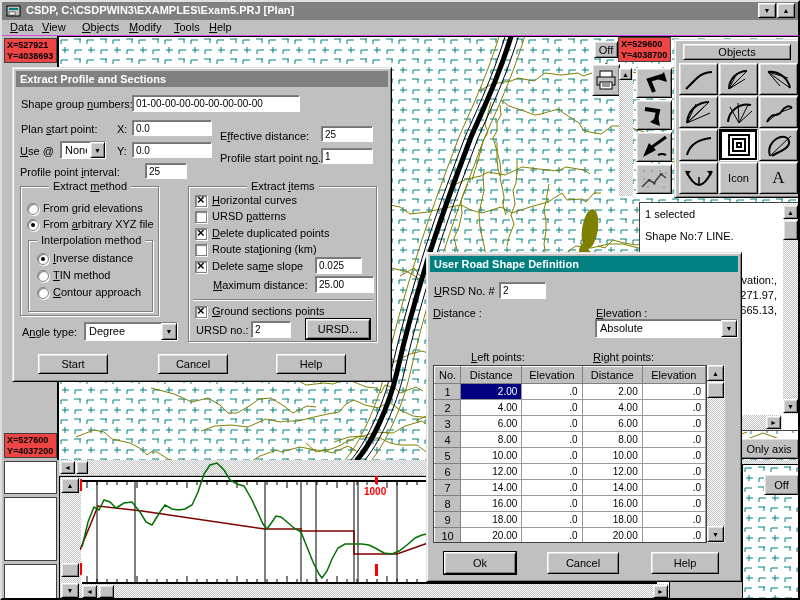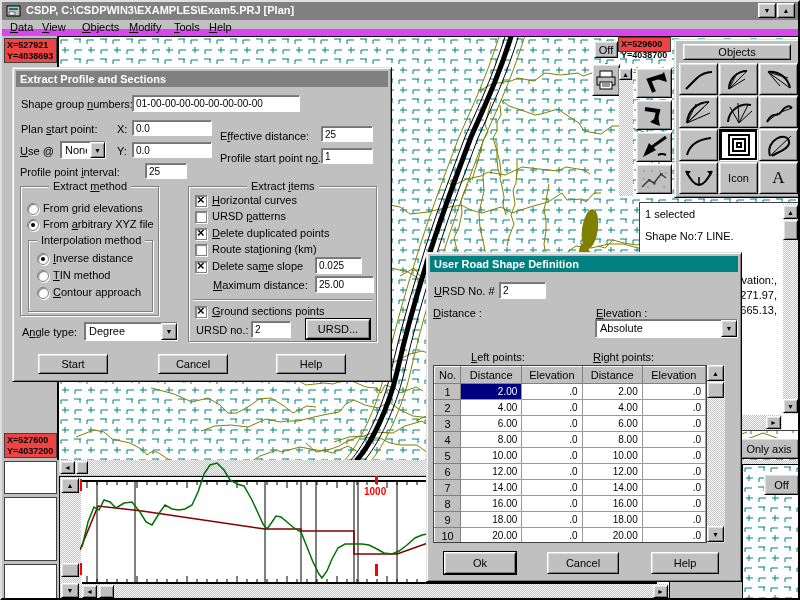--- a/index.html
+++ b/index.html
@@ -66,21 +66,21 @@
           <rect x="1" y="2" width="13" height="10" fill="#c0c0c0" stroke="#000"></rect>
           <rect x="3" y="4" width="9" height="2" fill="#008080"></rect>
           <rect x="3" y="8" width="6" height="3" fill="#fff" stroke="#000" stroke-width=".5"></rect>
         </svg>
     </span>
     <span class="t" style="left:24px;top:2px;font-weight:bold;color:#fff;">CSDP, C:\CSDPWIN3\EXAMPLES\Exam5.PRJ [Plan]</span>
     <span class="btn ar a-down" style="left:756px;top:1px;width:18px;height:15px;"></span>
     <span class="btn ar a-up" style="left:775px;top:1px;width:18px;height:15px;"></span>
   </div>
 
-  <div class="abs" style="left:0;top:18px;width:796px;height:16px;background:#c0c0c0;border-bottom:7px solid #d946ef;">
+  <div class="abs" style="left:0;top:18px;width:796px;height:16px;background:#c0c0c0;border-bottom:1px solid #d946ef;">
     <span class="menu-item" style="left:6px;"><u>D</u>ata</span>
     <span class="menu-item" style="left:38px;"><u>V</u>iew</span>
     <span class="menu-item" style="left:78px;"><u>O</u>bjects</span>
     <span class="menu-item" style="left:125px;"><u>M</u>odify</span>
     <span class="menu-item" style="left:170px;"><u>T</u>ools</span>
     <span class="menu-item" style="left:205px;"><u>H</u>elp</span>
   </div>
 
   <div class="abs" style="left:55px;top:34px;width:741px;height:424px;background:#fff;border-left:2px solid #000;border-top:1px solid #000;overflow:hidden;">
     <svg id="map-svg" width="741" height="424" viewBox="0 0 741 424">
@@ -229,21 +229,21 @@
       <span class="thumb" style="left:0;top:16px;width:15px;height:20px;"></span>
       <span class="btn ar a-down" style="left:0;top:195px;width:15px;height:14px;"></span>
     </div>
     <div class="abs track" style="left:60px;top:212px;width:82px;height:15px;">
       <span class="btn ar a-right" style="left:66px;top:1px;width:15px;height:13px;"></span>
     </div>
   </div>
   <div class="btn" style="left:737px;top:436px;width:60px;height:21px;">Only axis</div>
 
   <div class="btn" style="left:592px;top:39px;width:24px;height:17px;">Off</div>
-  <div class="coordbox" style="left:616px;top:35px;width:53px;height:15px;">
+  <div class="coordbox" style="left:616px;top:35px;width:53px;height:25px;">
     <div>X=529600</div>
     <div>Y=4038700</div>
   </div>
   <div class="btn" style="left:590px;top:62px;width:28px;height:32px;">
     <span>
       <svg width="22" height="22" viewBox="0 0 22 22">
           <rect x="5" y="2" width="12" height="7" fill="#fff" stroke="#000"></rect>
           <rect x="2" y="8" width="18" height="8" fill="#c0c0c0" stroke="#000"></rect>
           <rect x="5" y="13" width="12" height="7" fill="#fff" stroke="#000"></rect>
           <path d="M7 15 h8 M7 17 h8" stroke="#000" stroke-width=".8"></path>

